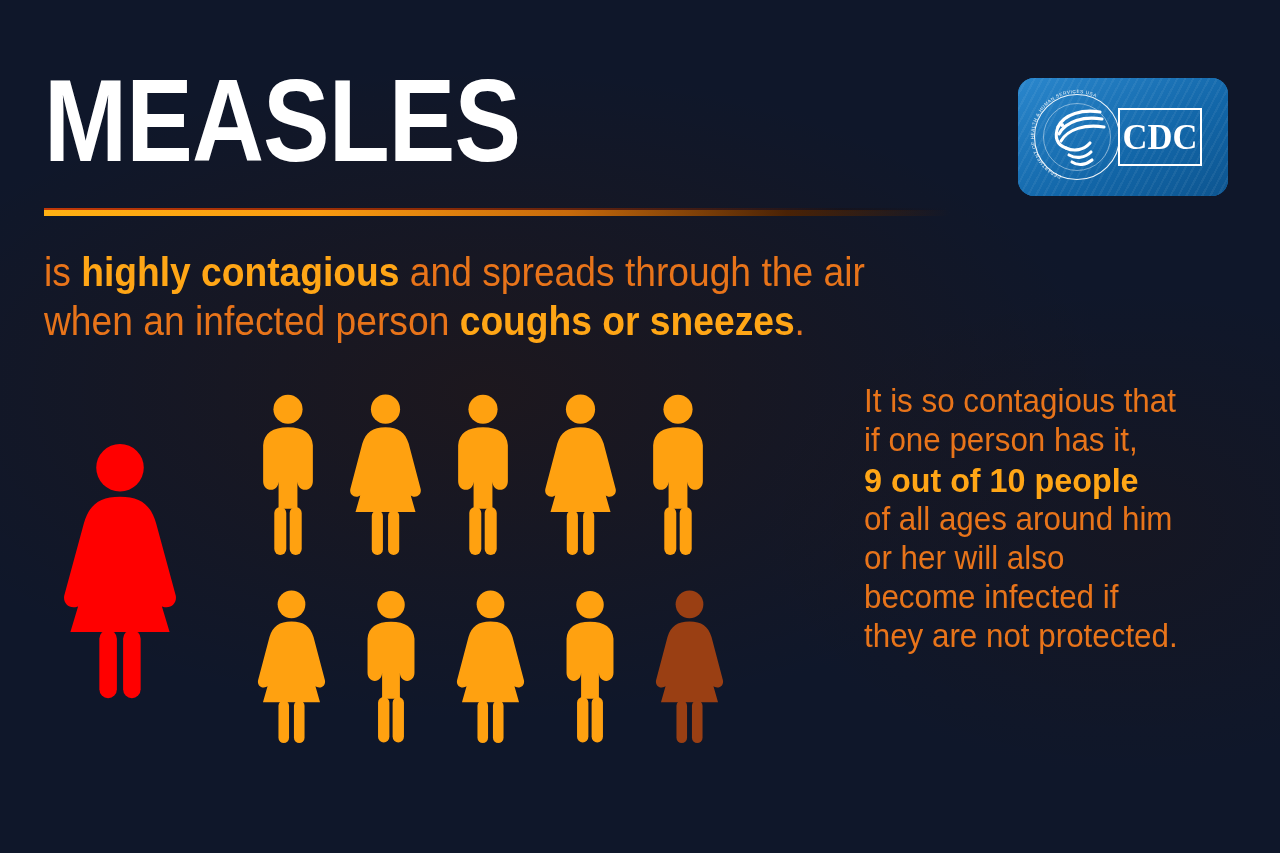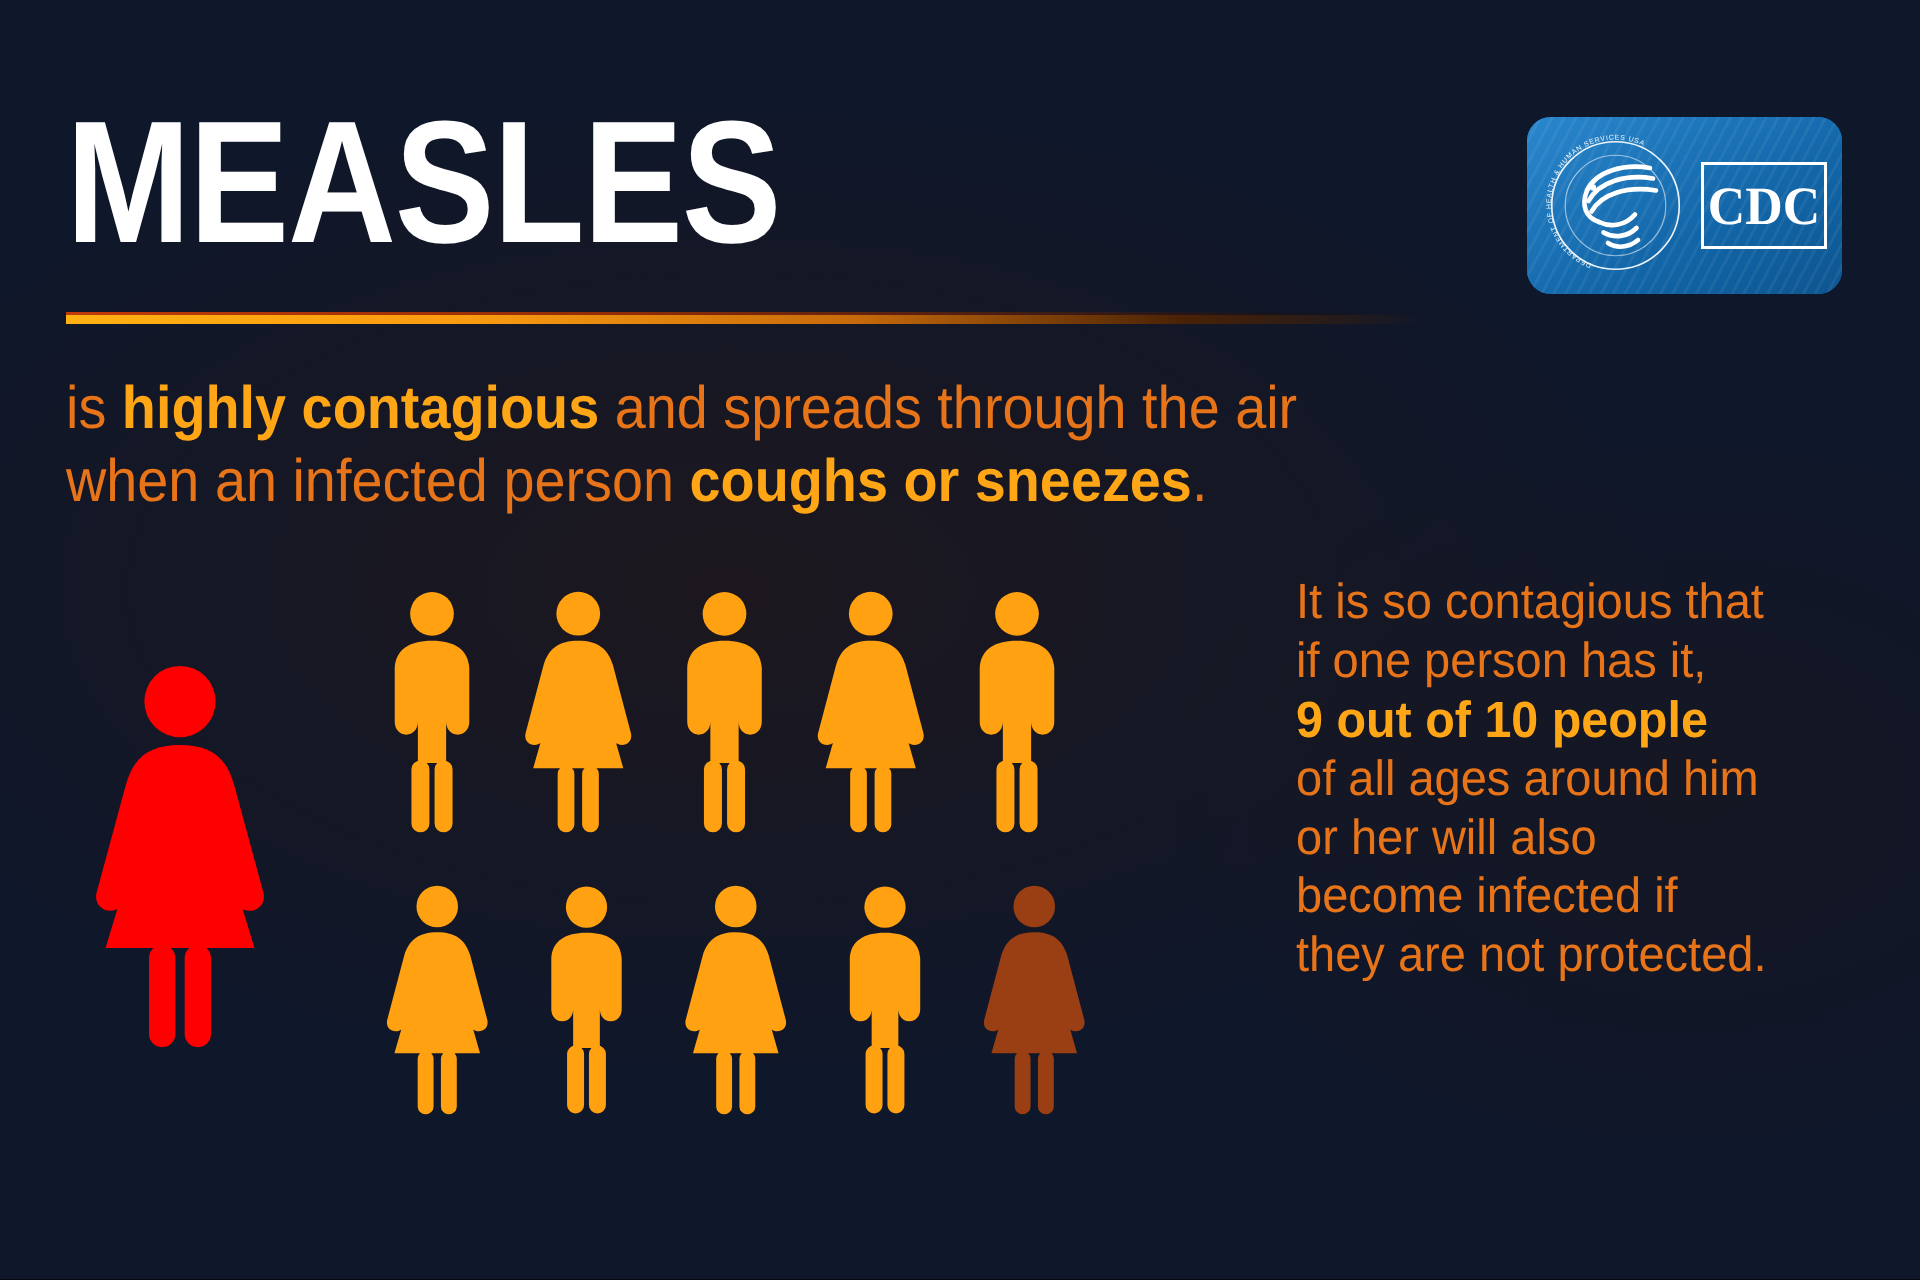--- a/index.html
+++ b/index.html
@@ -97,21 +97,21 @@
   .cdc-logo .logo-inner {
     position:absolute; inset:0;
     background:
       repeating-linear-gradient(118deg, rgba(255,255,255,0.055) 0 2px, rgba(0,0,0,0) 2px 7px),
       linear-gradient(150deg,#2a87cd 0%, #1266a8 60%, #0d5590 100%);
   }
   .cdc-logo .seal {
     position:absolute; left:10px; top:9px; width:98px; height:100px;
   }
   .cdc-logo .cdc-box {
-    position:absolute; left:116px; top:30px; width:84px; height:58px;
+    position:absolute; left:100px; top:30px; width:84px; height:58px;
     border:2px solid #ffffff;
   }
   .cdc-logo .cdc-box .cdc-text {
     position:absolute; inset:0;
     display:flex; align-items:center; justify-content:center;
     color:#ffffff;
     font-family:"Liberation Serif", serif;
     font-weight:bold;
     font-size:36px;
     letter-spacing:0px;

